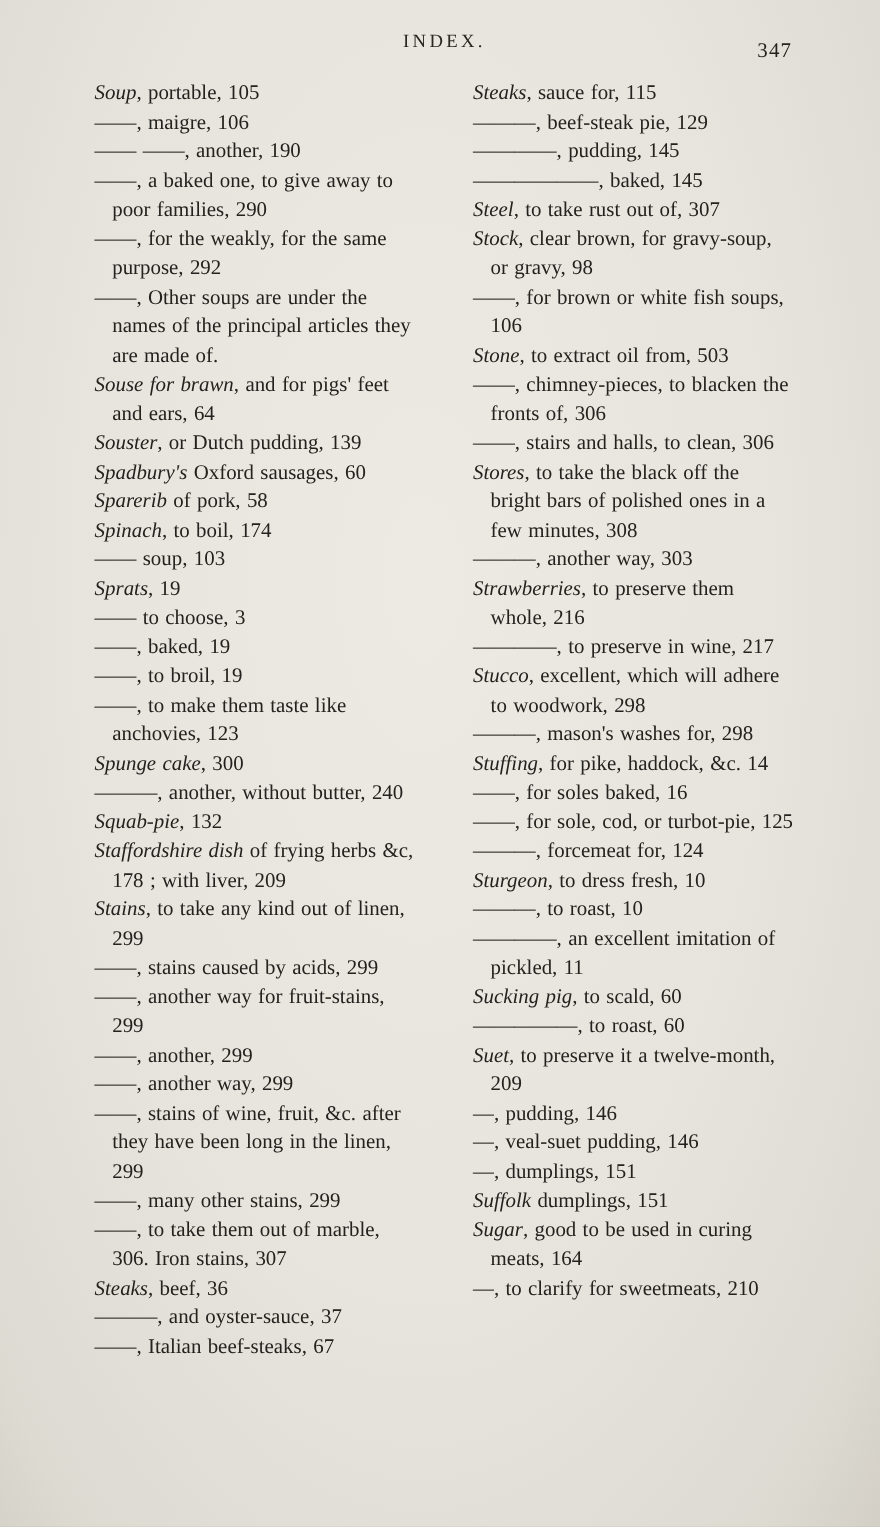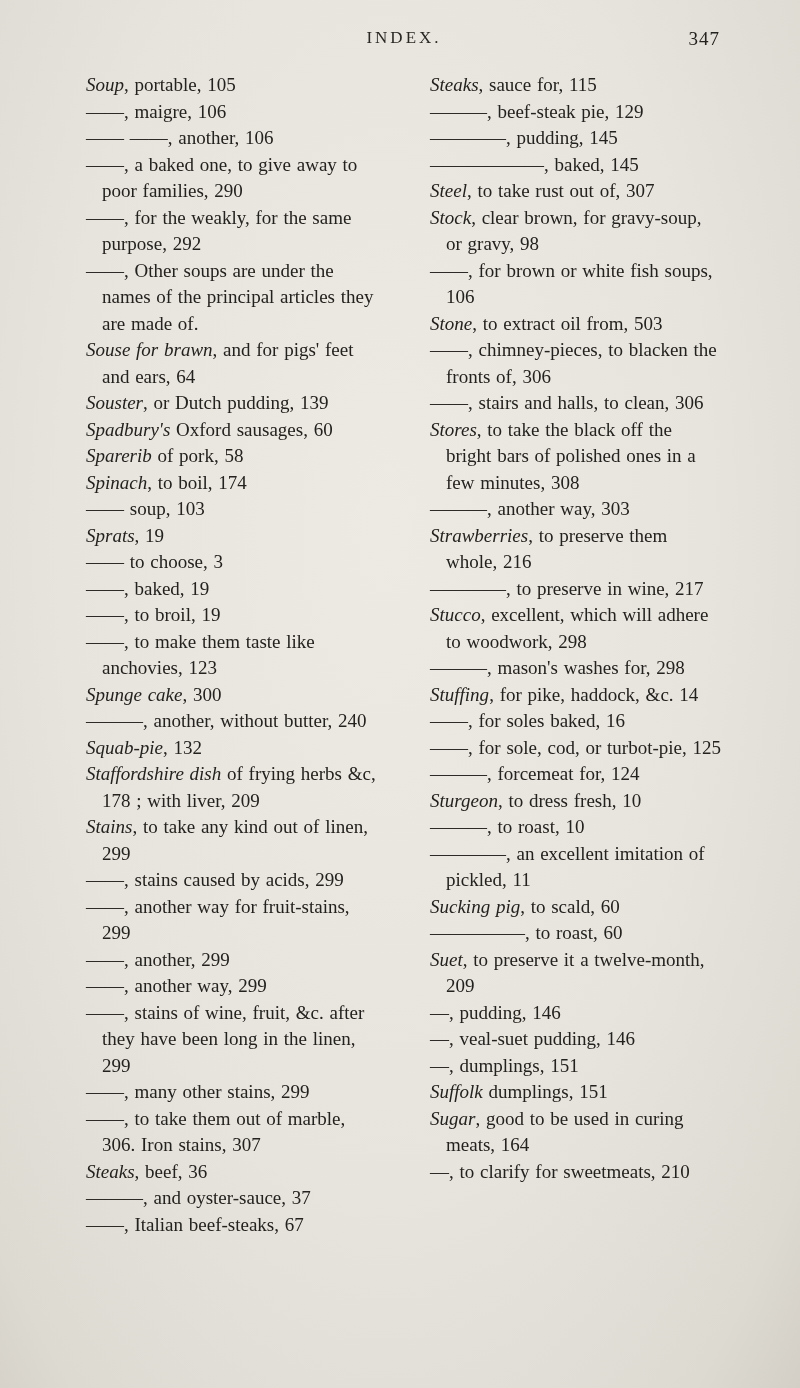--- a/index.html
+++ b/index.html
@@ -27,21 +27,21 @@
     left: 50%;
     top: 4px;
     transform: translateX(-50%);
     font-size: 17px;
     letter-spacing: 3px;
     color: #2a2823;
   }
   .page-number {
     position: absolute;
     right: 2px;
-    top: 4px;
+    top: 12px;
     font-size: 19px;
     letter-spacing: 1px;
   }
   .columns {
     display: flex;
     gap: 52px;
     justify-content: space-between;
   }
   .col {
     width: 301px;
@@ -62,21 +62,21 @@
 
 <div class="page">
   <div class="page-header">
     <span class="header-title">INDEX.</span>
     <span class="page-number">347</span>
   </div>
   <div class="columns">
     <div class="col" id="col-0">
         <p class="entry"><i>Soup</i><span>, portable, 105</span></p>
         <p class="entry"><span>——, maigre, 106</span></p>
-        <p class="entry"><span>—— ——, another, 106</span></p>
+        <p class="entry"><span>—— ——, another, 190</span></p>
         <p class="entry"><span>——, a baked one, to give away to poor families, 290</span></p>
         <p class="entry"><span>——, for the weakly, for the same purpose, 292</span></p>
         <p class="entry"><span>——, Other soups are under the names of the principal articles they are made of.</span></p>
         <p class="entry"><i>Souse for brawn</i><span>, and for pigs' feet and ears, 64</span></p>
         <p class="entry"><i>Souster</i><span>, or Dutch pudding, 139</span></p>
         <p class="entry"><i>Spadbury's</i><span> Oxford sausages, 60</span></p>
         <p class="entry"><i>Sparerib</i><span> of pork, 58</span></p>
         <p class="entry"><i>Spinach</i><span>, to boil, 174</span></p>
         <p class="entry"><span>—— soup, 103</span></p>
         <p class="entry"><i>Sprats</i><span>, 19</span></p>

